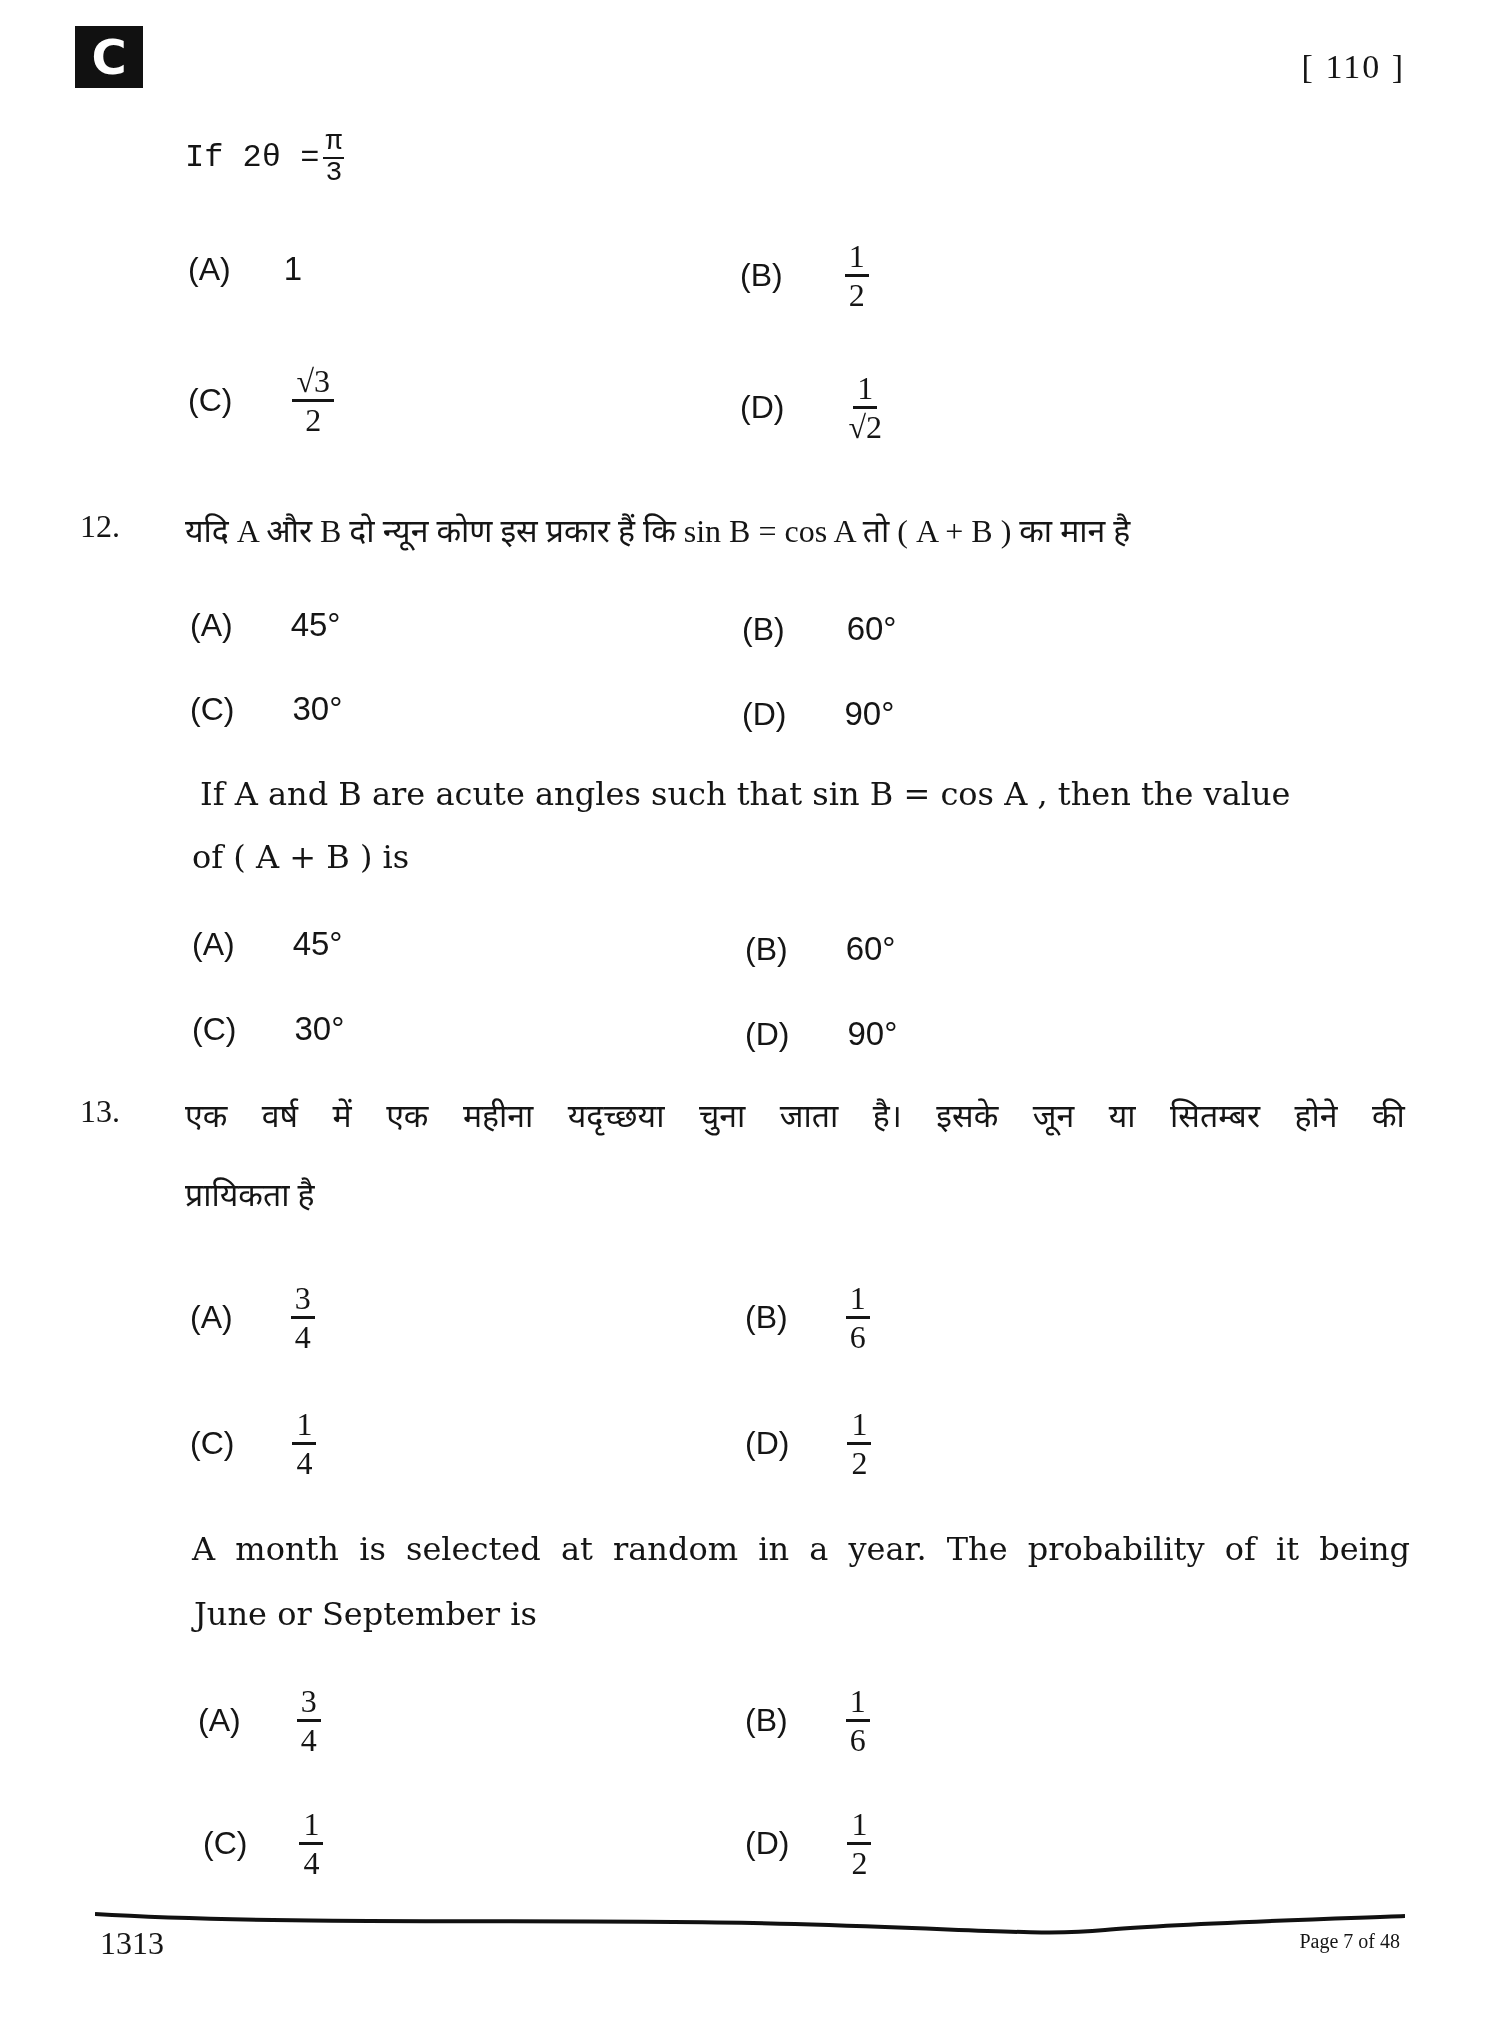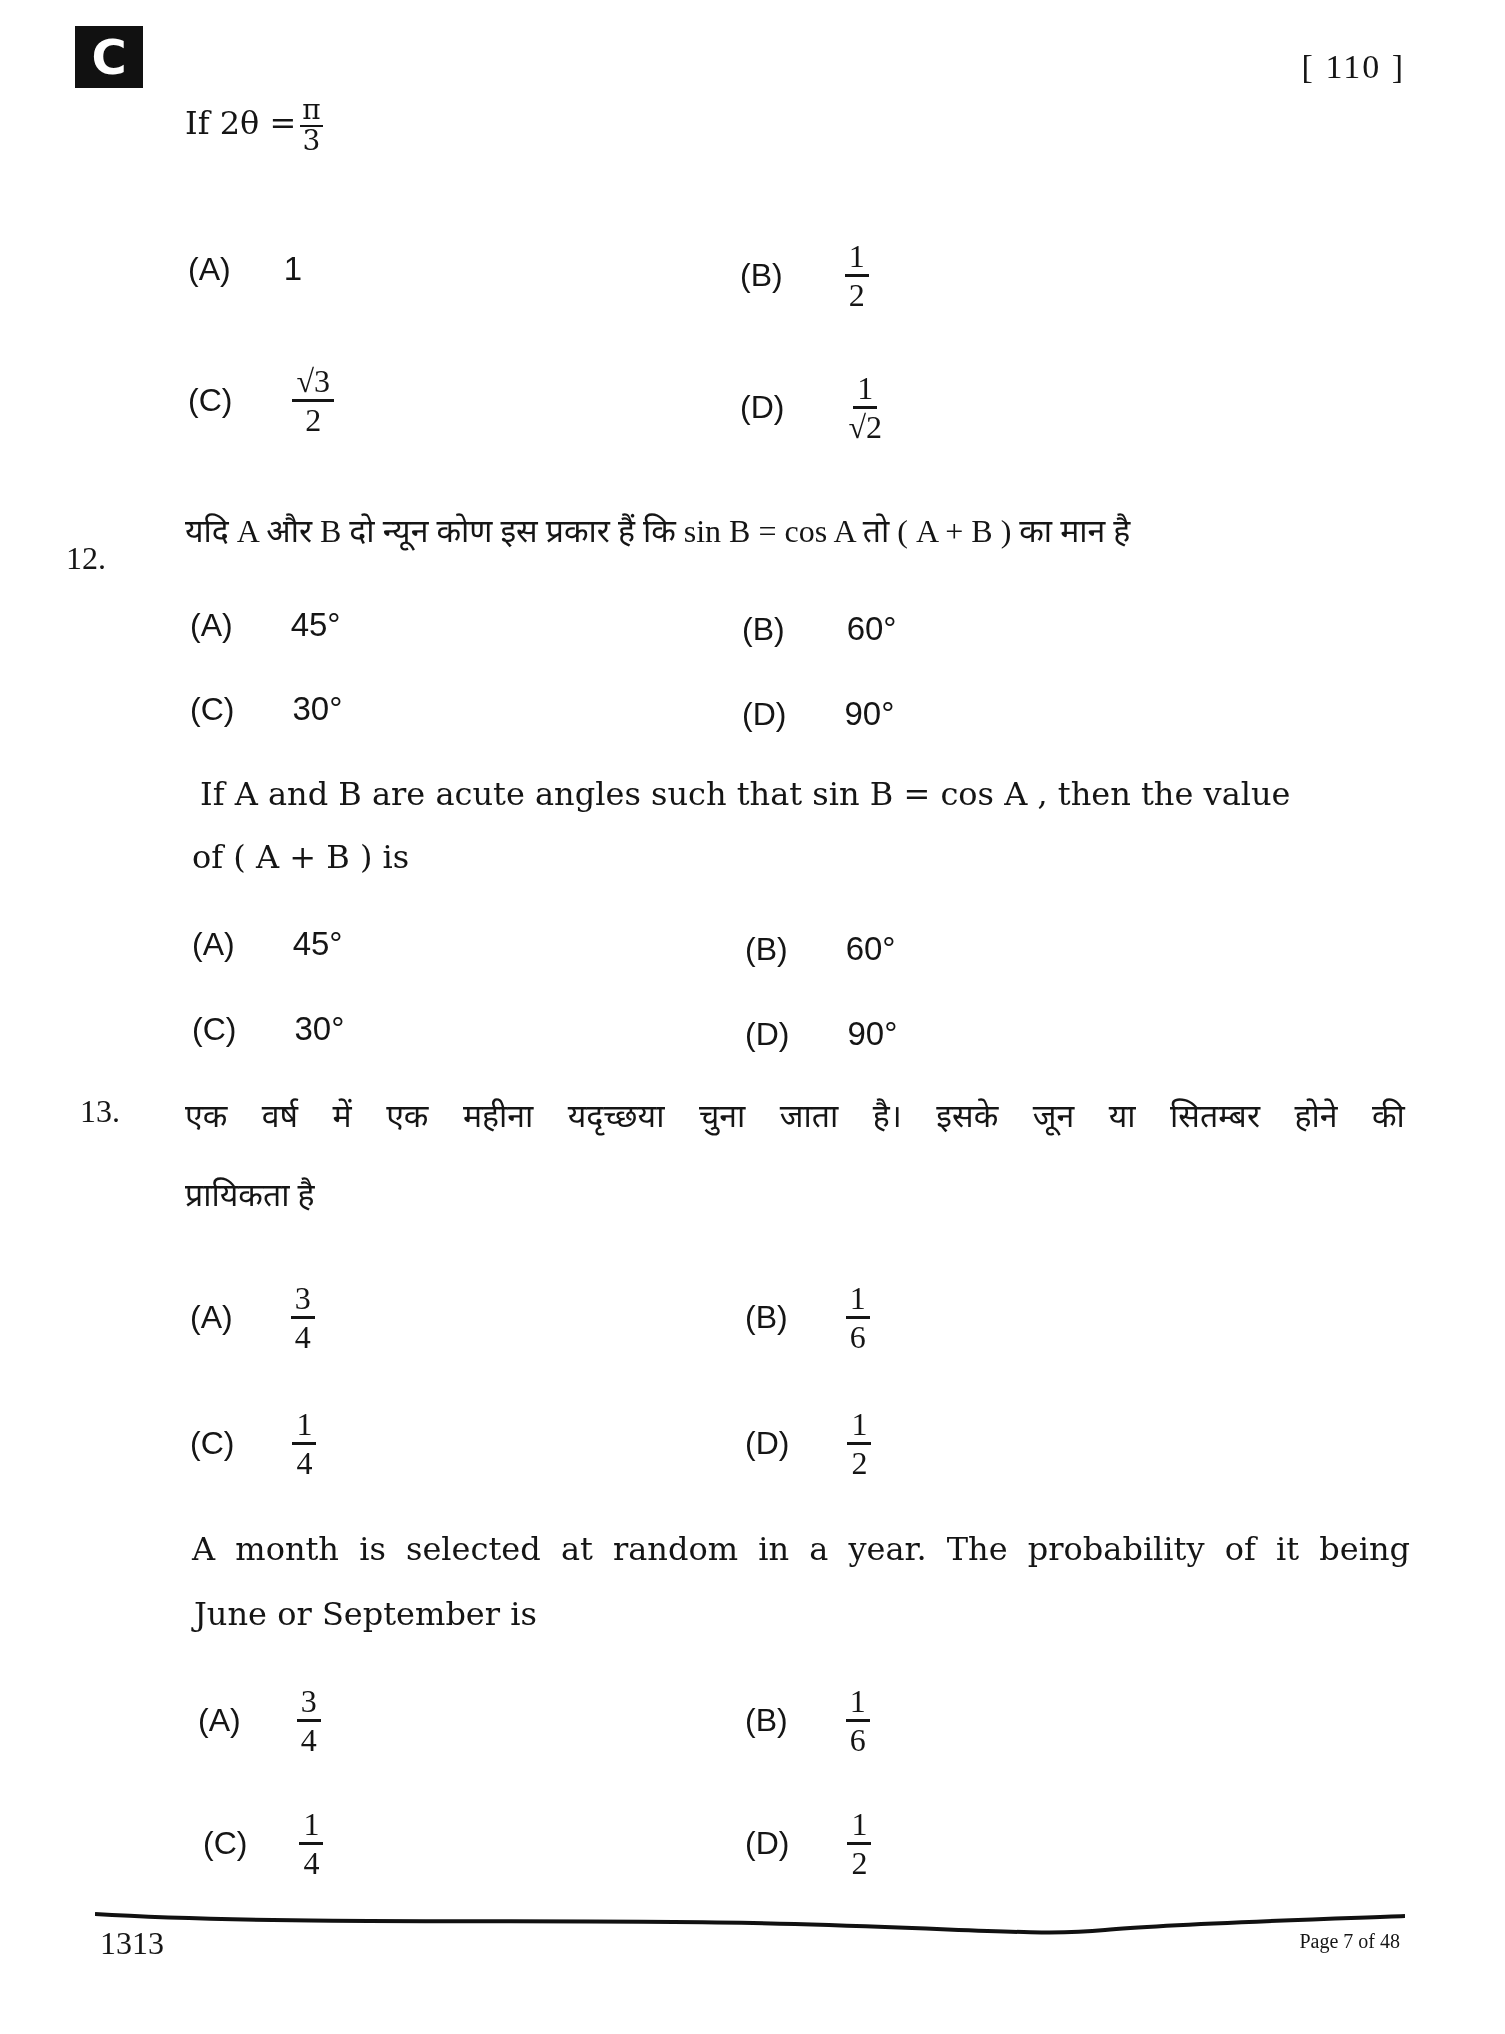--- a/index.html
+++ b/index.html
@@ -25,21 +25,21 @@
   .footer-line{left:95px;top:1912px;width:1310px;height:26px;}
   .footer-left{left:100px;top:1925px;font-size:32px;font-family:"Liberation Serif",serif;}
   .footer-right{right:105px;top:1930px;font-size:20px;font-family:"Liberation Serif",serif;}
 </style>
 </head>
 <body>
 
 <div class="abs cbox">C</div>
 <div class="abs pgnum">[ 110 ]</div>
 
-<div class="abs qline eng" style="left:185px;top:96px;">
+<div class="abs qline eng" style="left:185px;top:128px;font-family:Liberation Mono, monospace;">
   <span>If 2θ =</span><span class="inlinefrac">
       <span class="num">π</span>
       <span class="den">3</span>
     </span>
 </div>
 
 <div class="abs" style="left:188px;top:250px;">
   <span class="opt-label">(A)</span>
   <span class="opt-val" style="margin-left:48px;">1</span>
 </div>
@@ -58,21 +58,21 @@
     </span>
 </div>
 <div class="abs" style="left:740px;top:372px;display:flex;align-items:center;">
   <span class="opt-label">(D)</span>
   <span class="frac" style="margin-left:64px;">
       <span class="num">1</span>
       <span class="den">√2</span>
     </span>
 </div>
 
-<div class="abs qnum" style="left:66px;top:508px;margin-top:32px;">12.</div>
+<div class="abs qnum" style="left:80px;top:508px;">12.</div>
 <div class="abs hindi" style="left:185px;top:508px;">यदि A और B दो न्यून कोण इस प्रकार हैं कि sin B = cos A तो ( A + B ) का मान है</div>
 
 <div class="abs" style="left:190px;top:606px;"><span class="opt-label">(A)</span><span class="opt-val" style="margin-left:58px;">45°</span></div>
 <div class="abs" style="left:742px;top:610px;"><span class="opt-label">(B)</span><span class="opt-val" style="margin-left:62px;">60°</span></div>
 <div class="abs" style="left:190px;top:690px;"><span class="opt-label">(C)</span><span class="opt-val" style="margin-left:58px;">30°</span></div>
 <div class="abs" style="left:742px;top:695px;"><span class="opt-label">(D)</span><span class="opt-val" style="margin-left:58px;">90°</span></div>
 
 <div class="abs eng" style="left:200px;top:775px;">If A and B are acute angles such that sin B = cos A , then the value</div>
 <div class="abs eng" style="left:192px;top:838px;">of ( A + B ) is</div>
 

